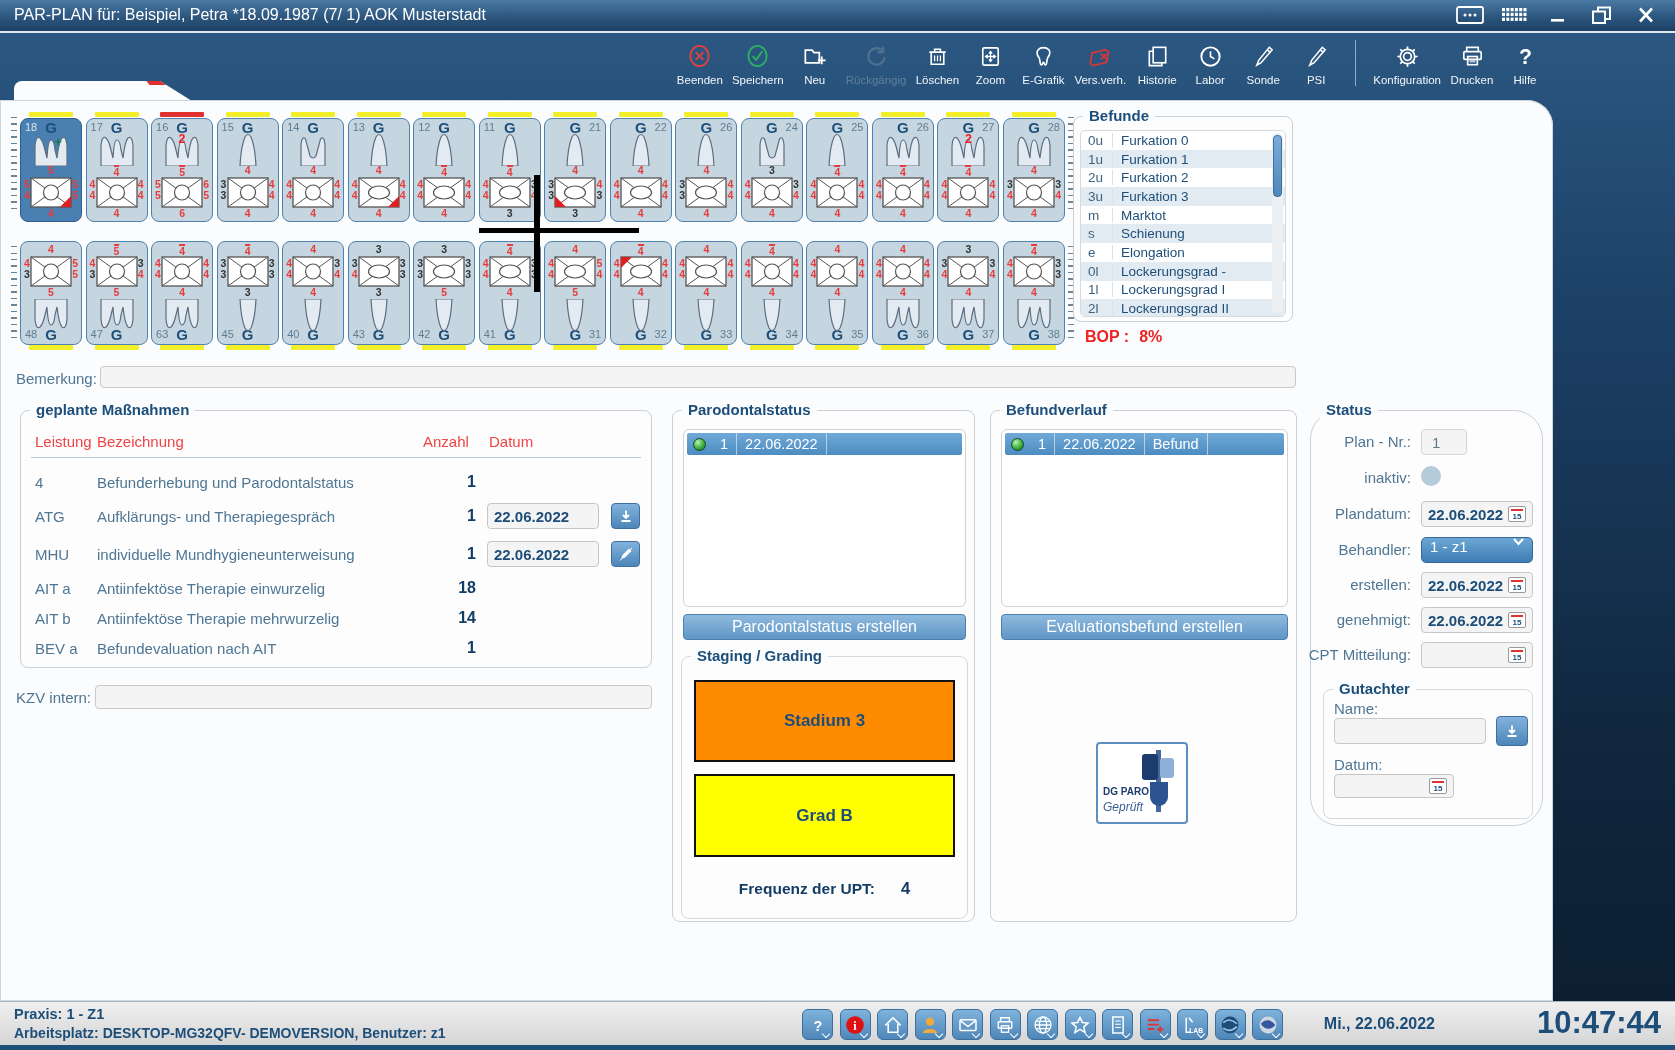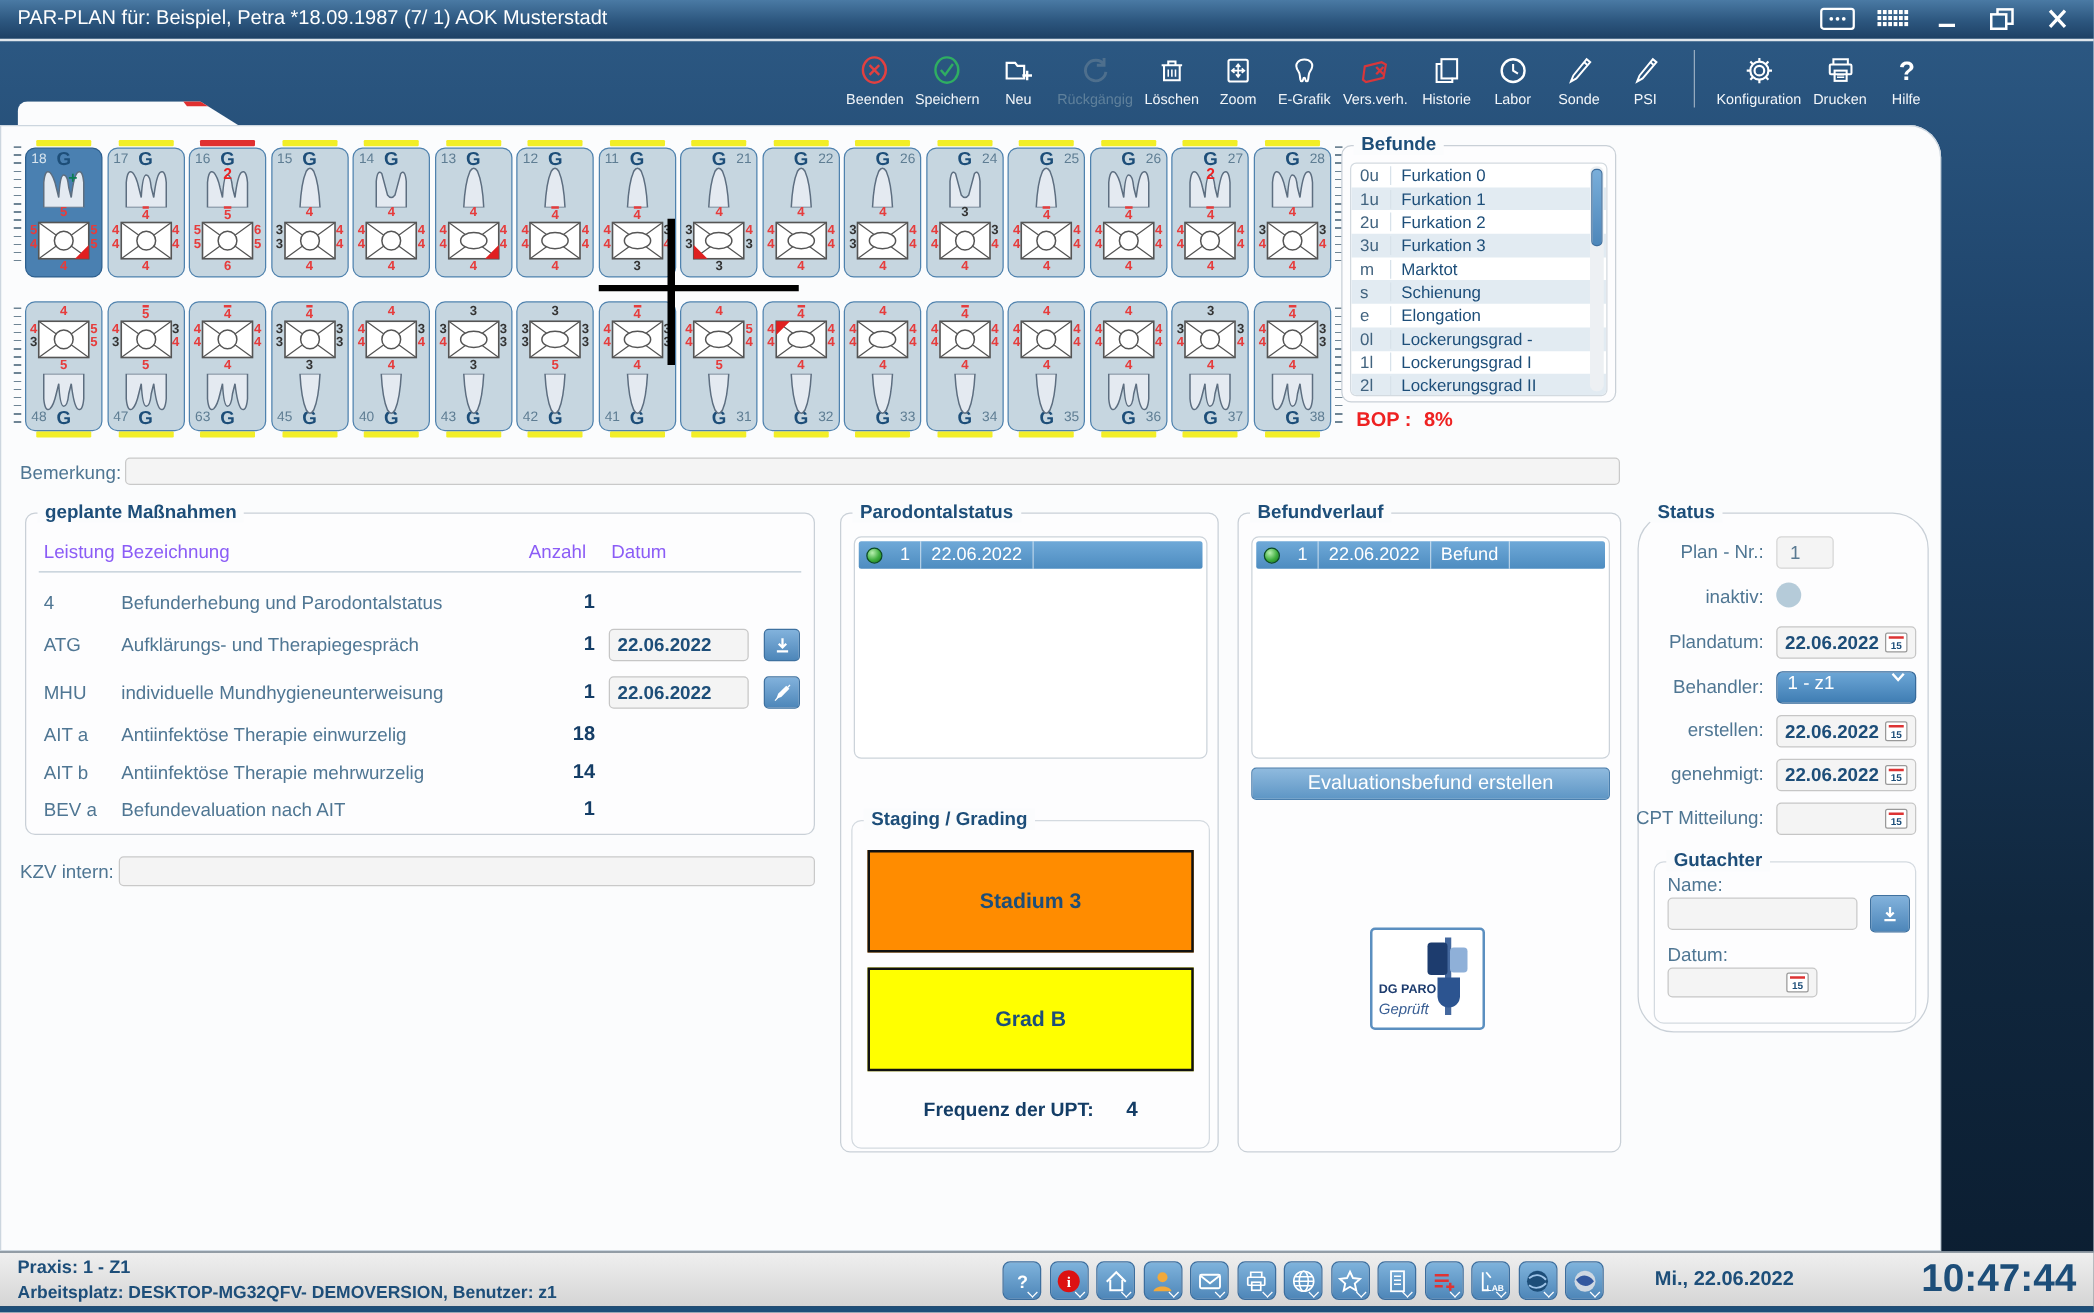--- a/index.html
+++ b/index.html
@@ -93,21 +93,21 @@
   .cal::before { content:""; position:absolute; top:1.5px; left:2px; right:2px; height:2px; background:#d33; }
   .cal::after { content:"15"; }
   .sqbtn { position:absolute; background:linear-gradient(180deg,#82b2dc,#4d86b9); border:1px solid #3e71a0;
            border-radius:4px; display:flex; align-items:center; justify-content:center; cursor:pointer; }
   .sqbtn svg { width:16px; height:16px; }
   .btn-primary { position:absolute; background:linear-gradient(180deg,#8fbade,#5e96c5); border:1px solid #4a7fae;
                  border-radius:4px; color:#fff; font-size:16px; font-family:"Liberation Sans",sans-serif;
                  display:flex; align-items:center; justify-content:center; cursor:pointer; }
 
   
-  .mhead span { position:absolute; top:22px; font-size:15px; color:#8b5cf6; }
+  .mhead span { position:absolute; top:22px; font-size:15px; color:#ef4444; }
   .msep { position:absolute; left:10px; right:10px; top:46px; height:1px; background:#bcc9d3; }
   .mrow { position:absolute; left:0; right:0; height:26px; }
   .mrow .c1 { position:absolute; left:14px; top:3px; font-size:15px; color:#4f7693; }
   .mrow .c2 { position:absolute; left:76px; top:3px; font-size:15px; color:#4f7693; }
   .mrow .c3 { position:absolute; left:395px; width:60px; top:2px; text-align:right; font-weight:bold; font-size:16px; color:#143d66; }
 
   
   .listbox { position:absolute; background:#fff; border:1px solid #ccd3da; border-radius:6px; }
   .sel-row { position:absolute; left:3px; right:3px; top:3px; height:22px; border-radius:2px;
              background:linear-gradient(180deg,#6fa9d8,#4d8cc0); display:flex; align-items:center;
@@ -1265,20 +1265,21 @@
 
     <div class="group" style="left:672px;top:310px;width:303px;height:512px;">
       <span class="gtitle">Parodontalstatus</span>
       <div class="listbox" style="left:10px;top:18px;width:283px;height:178px;">
         <div class="sel-row">
           <span class="led"></span>
           <span class="cell">1</span>
           <span class="cell">22.06.2022</span>
         </div>
       </div>
+      <button class="btn-primary" style="left:10px;top:203px;width:283px;height:26px;">Parodontalstatus erstellen</button>
       <div class="group" style="left:8px;top:245px;width:287px;height:263px;border-color:#d4dae0;">
         <span class="gtitle">Staging / Grading</span>
         <div class="stageblock" id="stadiumBlock" style="top: 23px; height: 82px; background: rgb(255, 140, 0);">
             <span>Stadium 3</span>
           </div>
         <div class="stageblock" id="gradBlock" style="top: 117px; height: 83px; background: rgb(255, 255, 0);">
             <span>Grad B</span>
           </div>
         <div class="uptline" style="top:222px;">
           <span>Frequenz der UPT:</span><span class="uv">4</span>

